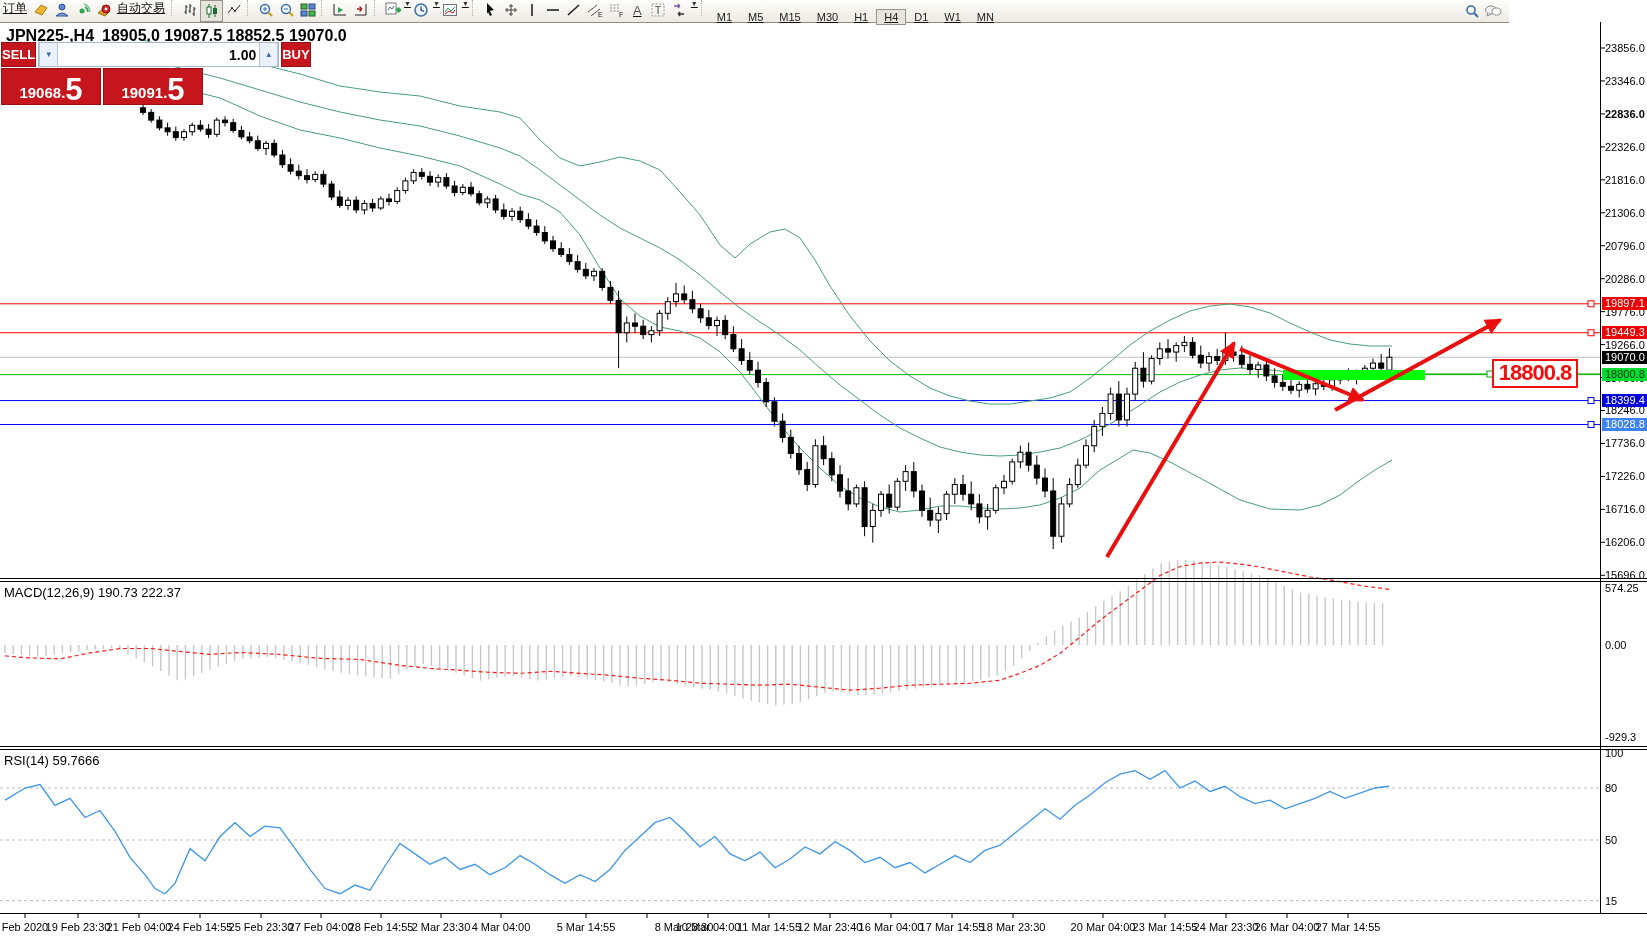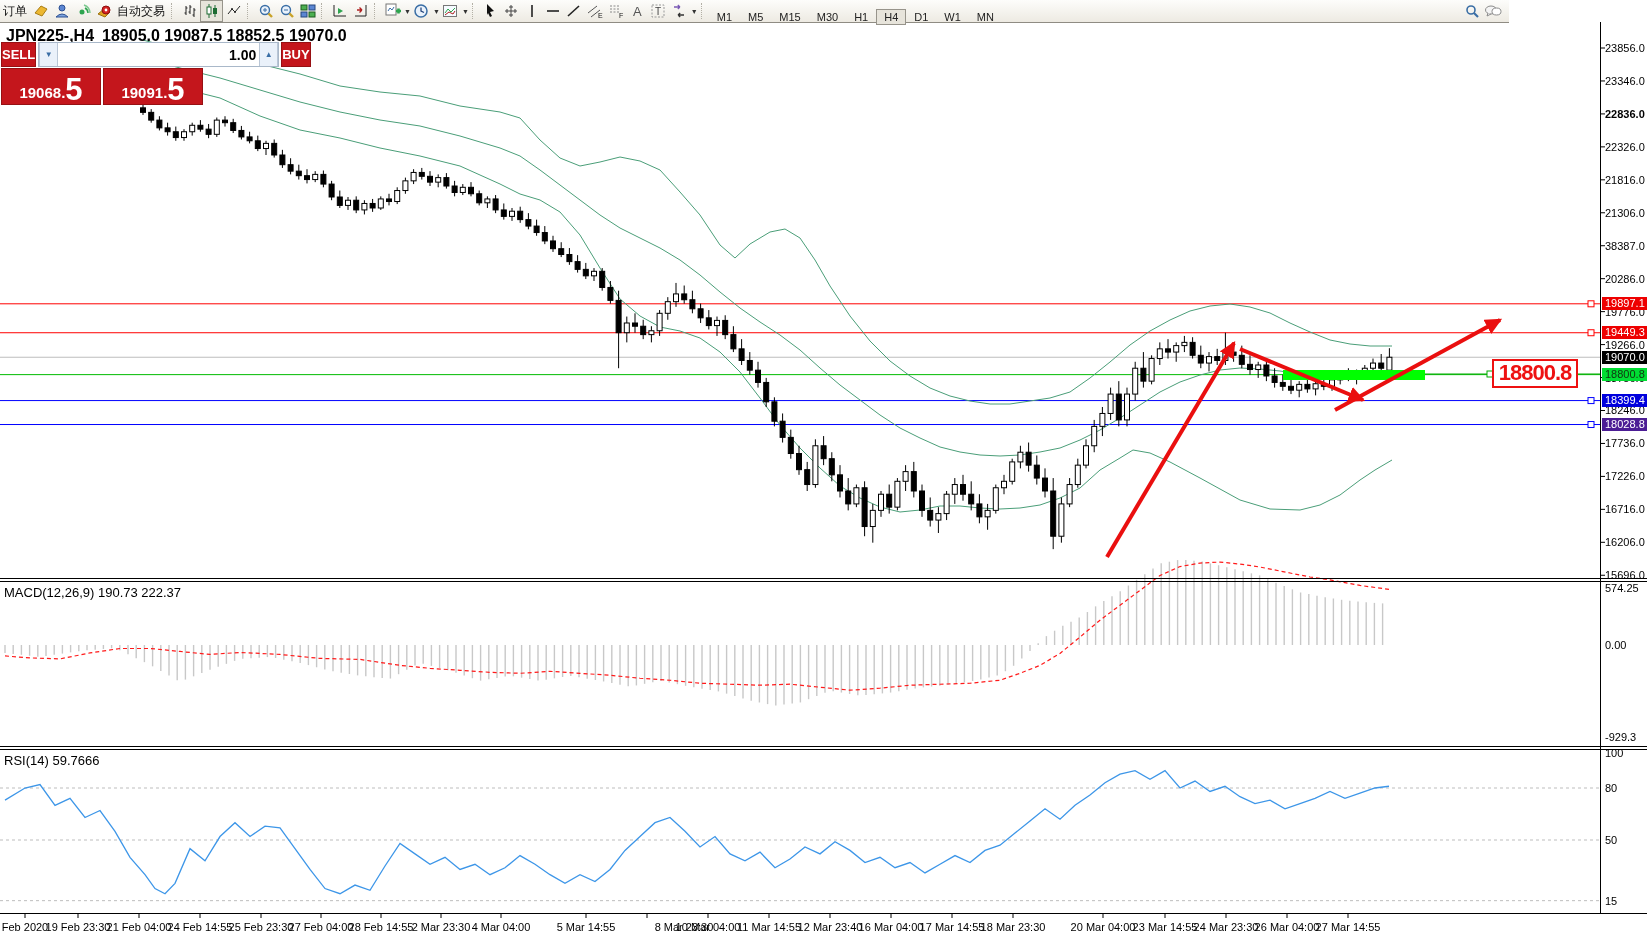--- a/index.html
+++ b/index.html
@@ -1,21 +1,21 @@
 <!DOCTYPE html>
 <html><head>
 <meta charset="utf-8">
 <style>
   html,body{margin:0;padding:0;background:#fff;}
   #root{position:relative;width:1647px;height:946px;overflow:hidden;background:#fff;
         font-family:"Liberation Sans","DejaVu Sans",sans-serif;}
   
   #toolbar{position:absolute;left:0;top:0;width:1509px;height:22px;
     background:linear-gradient(#fdfdfb,#edeae2);border-bottom:1px solid #8f8c83;
-    display:flex;align-items:center;font-size:12px;color:#111;z-index:40;}
+    display:flex;font-size:12px;color:#111;z-index:40;text-decoration:underline;}
   .tbi{width:21px;height:20px;display:flex;align-items:center;justify-content:center;flex:0 0 auto;}
   .tbtxt{padding:0 3px;white-space:nowrap;}
   .grip{width:4px;height:16px;border-left:1px dotted #b3b0a6;margin:0 3px;flex:0 0 auto;}
   .dd{font-size:7px;color:#333;margin-left:1px;}
   .tfb{padding:1px 7px;font-size:11px;color:#222;border:1px solid transparent;cursor:default;}
   .tfb.active{border:1px solid #97948b;background:#e7e4db;}
   #tb-right{margin-left:auto;display:flex;align-items:center;margin-right:6px;}
   
   #chart-title{position:absolute;left:6px;top:27px;font-size:16px;font-weight:bold;color:#000;z-index:30;}
   #chart-title .sep-sp{display:inline-block;width:8px;}
@@ -829,21 +829,21 @@
 
   <div id="bigtag">18800.8</div>
 
   <div id="gen-labels">
       <div class="axlab" style="top: 42px;">23856.0</div>
       <div class="axlab" style="top: 74.9532px;">23346.0</div>
       <div class="axlab" style="top: 107.906px; font-weight: bold;">22836.0</div>
       <div class="axlab" style="top: 140.86px;">22326.0</div>
       <div class="axlab" style="top: 173.813px;">21816.0</div>
       <div class="axlab" style="top: 206.766px;">21306.0</div>
-      <div class="axlab" style="top: 239.719px;">38387.0</div>
+      <div class="axlab" style="top: 239.719px;">20796.0</div>
       <div class="axlab" style="top: 272.672px;">20286.0</div>
       <div class="axlab" style="top: 305.625px;">19776.0</div>
       <div class="axlab" style="top: 338.579px;">19266.0</div>
       <div class="axlab" style="top: 371.532px;">18756.0</div>
       <div class="axlab" style="top: 404.485px;">18246.0</div>
       <div class="axlab" style="top: 437.438px;">17736.0</div>
       <div class="axlab" style="top: 470.391px;">17226.0</div>
       <div class="axlab" style="top: 503.345px;">16716.0</div>
       <div class="axlab" style="top: 536.298px;">16206.0</div>
       <div class="axlab" style="top: 569.251px;">15696.0</div>
@@ -867,21 +867,21 @@
       <div class="datelab" style="left: 1103px;">20 Mar 04:00</div>
       <div class="datelab" style="left: 1165px;">23 Mar 14:55</div>
       <div class="datelab" style="left: 1226px;">24 Mar 23:30</div>
       <div class="datelab" style="left: 1287px;">26 Mar 04:00</div>
       <div class="datelab" style="left: 1348px;">27 Mar 14:55</div>
       <div class="htag" style="top: 297.301px; background: rgb(238, 0, 0); color: rgb(255, 255, 255);">19897.1</div>
       <div class="htag" style="top: 326.235px; background: rgb(238, 0, 0); color: rgb(255, 255, 255);">19449.3</div>
       <div class="htag" style="top: 350.743px; background: rgb(0, 0, 0); color: rgb(255, 255, 255);">19070.0</div>
       <div class="htag" style="top: 368.137px; background: rgb(0, 221, 51); color: rgb(17, 51, 17);">18800.8</div>
       <div class="htag" style="top: 394.073px; background: rgb(0, 0, 221); color: rgb(255, 255, 255);">18399.4</div>
-      <div class="htag" style="top: 418.019px; background: #4c1d95; color: rgb(255, 255, 255);">18028.8</div>
+      <div class="htag" style="top: 418.019px; background: #3b82f6; color: rgb(255, 255, 255);">18028.8</div>
       <div class="axlab" style="top: 581.974px;">574.25</div>
       <div class="axlab" style="top: 639px;">0.00</div>
       <div class="axlab" style="top: 731.284px;">-929.3</div>
       <div class="axlab" style="top: 747.335px;">100</div>
       <div class="axlab" style="top: 782.001px;">80</div>
       <div class="axlab" style="top: 834px;">50</div>
       <div class="axlab" style="top: 894.665px;">15</div>
     </div>
 </div>
 

